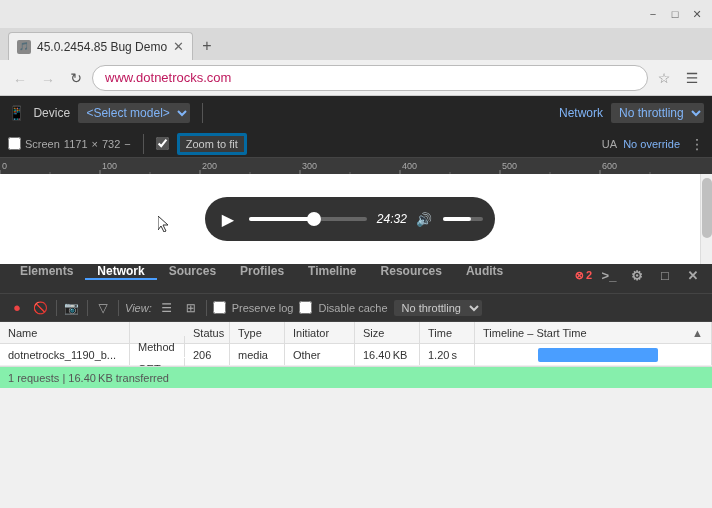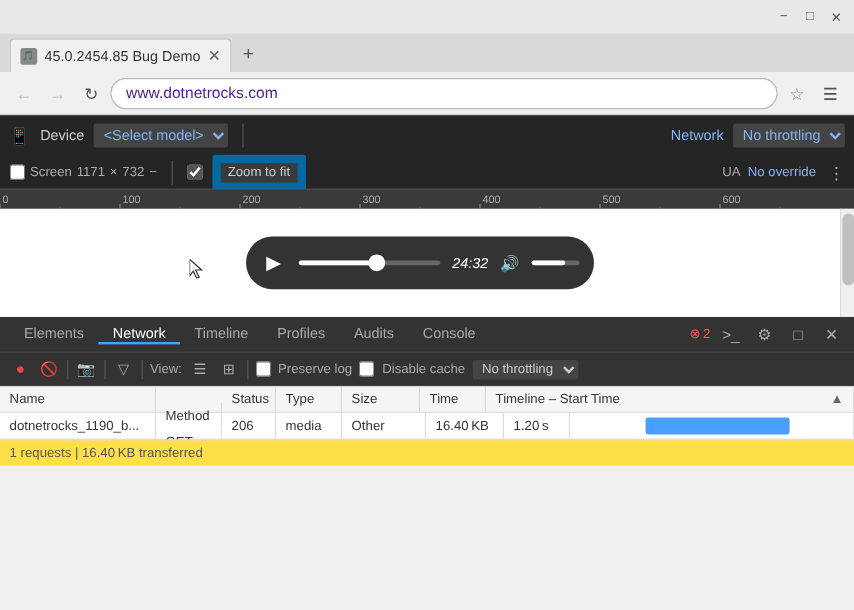--- a/index.html
+++ b/index.html
@@ -65,21 +65,21 @@
     }
     .nav-btn.disabled { color: #bbb; cursor: default; }
     .address-bar {
       flex: 1;
       height: 26px;
       border: 1px solid #bbb;
       border-radius: 13px;
       background: white;
       padding: 0 12px;
       font-size: 13px;
-      color: #4c1d95;
+      color: #be185d;
       display: flex;
       align-items: center;
     }
     .nav-star { width: 24px; height: 24px; display: flex; align-items: center; justify-content: center; font-size: 14px; color: #888; cursor: pointer; }
     .nav-menu { width: 24px; height: 24px; display: flex; align-items: center; justify-content: center; font-size: 14px; color: #555; cursor: pointer; }
 
     
     .devtools-top {
       height: 34px;
       background: #252525;
@@ -120,21 +120,21 @@
       padding: 0 8px;
       gap: 8px;
       border-bottom: 1px solid #444;
     }
     .dt-screen-info { color: #aaa; font-size: 11px; display: flex; align-items: center; gap: 4px; }
     .dt-checkbox { accent-color: #555; }
     .dt-zoom-btn {
       color: #ccc;
       font-size: 11px;
       background: #3a3a3a;
-      border: 7px solid #0369a1;
+      border: 3px solid #0369a1;
       border-radius: 2px;
       padding: 2px 6px;
       cursor: pointer;
     }
     .dt-ua { color: #aaa; font-size: 11px; margin-left: auto; }
     .dt-ua-override { color: #80b4f7; font-size: 11px; }
     .dt-more { color: #aaa; font-size: 14px; cursor: pointer; margin-left: 4px; }
 
     
     .page-content {
@@ -211,23 +211,24 @@
       height: 100%;
       background: white;
       border-radius: 2px;
     }
 
     
     .devtools-tabs {
       height: 30px;
       background: #333;
       display: flex;
-      align-items: center;
+      align-items: flex-start;
       padding: 0 8px;
       border-bottom: 1px solid #444;
+      font-weight: bold;
     }
     .dt-tab {
       padding: 0 12px;
       display: flex;
       align-items: center;
       color: #aaa;
       font-size: 12px;
       cursor: pointer;
       border-bottom: 2px solid transparent;
       white-space: nowrap;
@@ -257,21 +258,21 @@
       gap: 6px;
       border-bottom: 1px solid #444;
     }
     .nt-btn {
       width: 18px; height: 18px;
       display: flex; align-items: center; justify-content: center;
       color: #aaa; font-size: 12px; cursor: pointer;
     }
     .nt-btn.record { color: #e44; }
     .nt-divider { width: 1px; height: 16px; background: #555; }
-    .nt-label { color: #aaa; font-size: 11px; }
+    .nt-label { color: #aaa; font-size: 11px; font-style: italic; }
     .nt-checkbox { accent-color: #555; }
     .nt-text { color: #aaa; font-size: 11px; }
     .nt-throttle {
       background: #444;
       color: #ccc;
       border: none;
       font-size: 11px;
       padding: 1px 4px;
       border-radius: 2px;
       cursor: pointer;
@@ -325,21 +326,21 @@
       height: 14px;
       background: #4a9eff;
       border-radius: 2px;
       margin-left: 10px;
       width: 120px;
     }
 
     
     .status-bar {
       height: 22px;
-      background: #fde047;
+      background: #86efac;
       border-top: 1px solid #ddd;
       display: flex;
       align-items: center;
       padding: 0 8px;
       font-size: 11px;
       color: #555;
     }
 
     .scrollbar-area {
       width: 12px;
@@ -483,30 +484,33 @@
 </div>
 
 <div class="devtools-tabs">
   <div class="dt-tab">
     <span>Elements</span>
   </div>
   <div class="dt-tab active">
     <span>Network</span>
   </div>
   <div class="dt-tab">
-    <span>Timeline</span>
+    <span>Sources</span>
   </div>
   <div class="dt-tab">
     <span>Profiles</span>
   </div>
   <div class="dt-tab">
+    <span>Timeline</span>
+  </div>
+  <div class="dt-tab">
+    <span>Resources</span>
+  </div>
+  <div class="dt-tab">
     <span>Audits</span>
-  </div>
-  <div class="dt-tab">
-    <span>Console</span>
   </div>
   <div class="dt-tab-icons">
     <span class="dt-badge">
       <span style="color:#f55;">⊗</span>
       <span>2</span>
     </span>
     <div class="dt-icon-btn">&gt;_</div>
     <div class="dt-icon-btn">⚙</div>
     <div class="dt-icon-btn">□</div>
     <div class="dt-icon-btn">✕</div>
@@ -541,20 +545,23 @@
     </div>
     <div class="net-col method">
       <span>Method</span>
     </div>
     <div class="net-col status">
       <span>Status</span>
     </div>
     <div class="net-col type">
       <span>Type</span>
     </div>
+    <div class="net-col initiator">
+      <span>Initiator</span>
+    </div>
     <div class="net-col size">
       <span>Size</span>
     </div>
     <div class="net-col time">
       <span>Time</span>
     </div>
     <div class="net-col timeline">
       <span>Timeline – Start Time</span>
       <span style="margin-left:auto;color:#666;">▲</span>
     </div>

